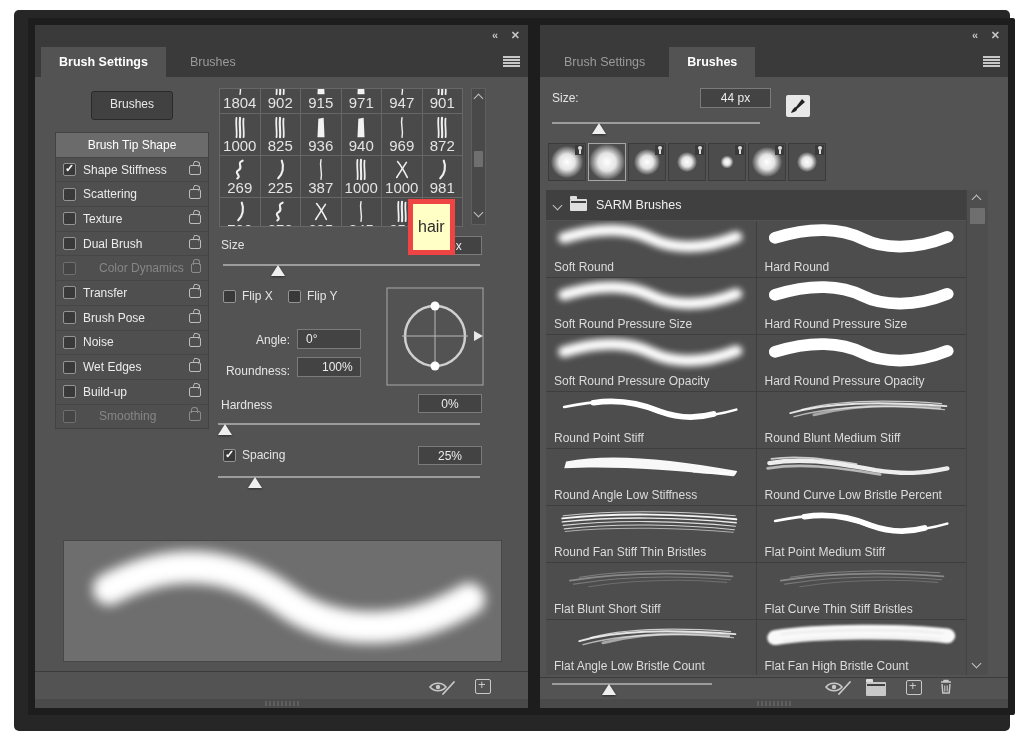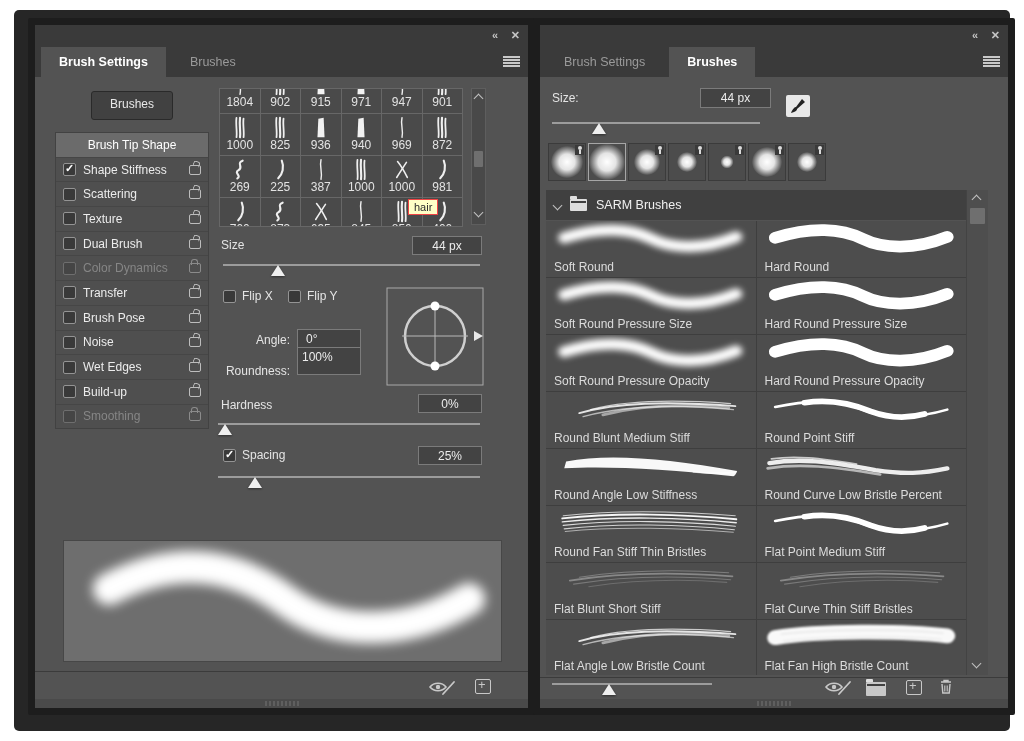--- a/index.html
+++ b/index.html
@@ -39,36 +39,36 @@
   .plusbox{position:absolute;width:16px;height:15px;border:1.5px solid #c8c8c8;border-radius:2px;box-sizing:border-box;}
   .plusbox::before{content:"+";position:absolute;left:2px;top:-3px;font-size:13px;color:#c8c8c8;}
 
   
   .slist{position:absolute;background:#4f4f4f;border:1px solid #424242;box-sizing:border-box;}
   .srow{display:flex;align-items:center;height:23.7px;padding:0 7px;border-bottom:1px solid #464646;gap:7px;}
   .srow:last-child{border-bottom:none;}
   .slabel{font-size:12px;color:#ececec;white-space:nowrap;flex:1;}
   .srow.selected{background:#6b6b6b;justify-content:center;text-align:right;}
   .srow.selected .slabel{flex:0;color:#ffffff;}
-  .srow.disabled .slabel{color:#868686;}
+  .srow.disabled .slabel{color:#868686;margin-left:16px;}
   .srow.disabled .cb{opacity:.45;}
   .srow.disabled .lock{opacity:.55;}
 
   
   .tipgrid{position:absolute;background:#676767;border:1px solid #676767;overflow:hidden;}
   .tiprow{display:grid;grid-template-columns:repeat(6,1fr);gap:1px;background:#676767;margin-bottom:1px;}
   .tcell{background:#4a4a4a;position:relative;overflow:hidden;text-align:center;}
   .tg{display:block;width:18px;height:23px;margin:2px auto 0;}
-  .tnum{font-size:12px;color:#e3e3e3;line-height:13px;}
+  .tnum{font-size:15px;color:#e3e3e3;line-height:13px;}
   .tcell.crop-top .tg{margin-top:-16px;}
   .tipscroll{position:absolute;background:#494949;border:1px solid #5e5e5e;box-sizing:border-box;}
   .tipscroll .chev{position:absolute;left:4px;}
   .scrollthumb{position:absolute;left:2px;right:2px;height:16px;background:#6f6f6f;border-radius:1px;}
-  .tooltip{position:absolute;background:#ffffc6;border:1px solid #ef4444;color:#2b2b2b;
-           font-size:11px;line-height:14px;padding:0 5px;z-index:5;}
+  .tooltip{position:absolute;background:#ffffc6;border:5px solid #ef4444;color:#2b2b2b;
+           font-size:16px;line-height:14px;padding:16px 5px;z-index:5;}
 
   .label12{position:absolute;font-size:12px;color:#e4e4e4;white-space:nowrap;}
   .cbrow{position:absolute;display:flex;align-items:center;gap:6px;font-size:12px;color:#e4e4e4;}
 
   
   .preview{position:absolute;background:#6e6e6e;border:1px solid #474747;overflow:hidden;}
   .preview svg{position:absolute;left:0;top:0;filter:blur(6px);}
   .sep{position:absolute;left:0;right:0;height:1px;background:#3b3b3b;}
   .grip{position:absolute;left:0;right:0;bottom:0;height:9px;background:#4a4a4a;}
   .grip::after{content:"";position:absolute;left:50%;top:2px;width:34px;height:5px;margin-left:-17px;
@@ -425,21 +425,21 @@
         <span>Flip X</span>
       </div>
       <div class="cbrow" style="left:253px;top:212px;">
         <span class="cb"></span>
         <span>Flip Y</span>
       </div>
 
       <div class="label12" style="left:150px;top:256px;width:105px;text-align:right;">Angle:</div>
       <div class="valbox" style="left:262px;top:252px;width:64px;height:20px;text-align:left;padding-left:8px;">0°</div>
       <div class="label12" style="left:150px;top:287px;width:105px;text-align:right;">Roundness:</div>
-      <div class="valbox" style="left:262px;top:270px;width:64px;height:28px;text-align:left;padding-left:4px;">100%</div>
+      <div class="valbox" style="left:262px;top:280px;width:64px;height:20px;text-align:left;padding-left:24px;">100%</div>
 
       <svg class="abs" style="left:351px;top:210px;" width="100" height="99" viewBox="0 0 100 99">
         <rect x="1" y="1" width="96" height="97" fill="none" stroke="#a9a9a9" stroke-width="1"></rect>
         <circle cx="49" cy="49" r="30" fill="none" stroke="#cfcfcf" stroke-width="2.5"></circle>
         <line x1="16" y1="49" x2="82" y2="49" stroke="#b9b9b9" stroke-width="1"></line>
         <line x1="49" y1="16" x2="49" y2="82" stroke="#b9b9b9" stroke-width="1"></line>
         <circle cx="49" cy="19" r="4.5" fill="#ffffff"></circle>
         <circle cx="49" cy="79" r="4.5" fill="#ffffff"></circle>
         <polygon points="88,44 97,49 88,54" fill="#e8e8e8"></polygon>
       </svg>
@@ -574,31 +574,31 @@
                 <use href="#stk-soft"></use>
               </svg>
               <div class="blabel">Soft Round Pressure Opacity</div>
             </div>
           <div class="bcell" data-stroke="#stk-hard">
               <svg class="stk" viewBox="0 0 209 38" preserveAspectRatio="none">
                 <use href="#stk-hard"></use>
               </svg>
               <div class="blabel">Hard Round Pressure Opacity</div>
             </div>
+          <div class="bcell" data-stroke="#stk-taper">
+              <svg class="stk" viewBox="0 0 209 38" preserveAspectRatio="none">
+                <use href="#stk-taper"></use>
+              </svg>
+              <div class="blabel">Round Point Stiff</div>
+            </div>
           <div class="bcell" data-stroke="#stk-rough">
               <svg class="stk" viewBox="0 0 209 38" preserveAspectRatio="none">
                 <use href="#stk-rough"></use>
               </svg>
               <div class="blabel">Round Blunt Medium Stiff</div>
-            </div>
-          <div class="bcell" data-stroke="#stk-taper">
-              <svg class="stk" viewBox="0 0 209 38" preserveAspectRatio="none">
-                <use href="#stk-taper"></use>
-              </svg>
-              <div class="blabel">Round Point Stiff</div>
             </div>
           <div class="bcell" data-stroke="#stk-wedge">
               <svg class="stk" viewBox="0 0 209 38" preserveAspectRatio="none">
                 <use href="#stk-wedge"></use>
               </svg>
               <div class="blabel">Round Angle Low Stiffness</div>
             </div>
           <div class="bcell" data-stroke="#stk-rough2">
               <svg class="stk" viewBox="0 0 209 38" preserveAspectRatio="none">
                 <use href="#stk-rough2"></use>

